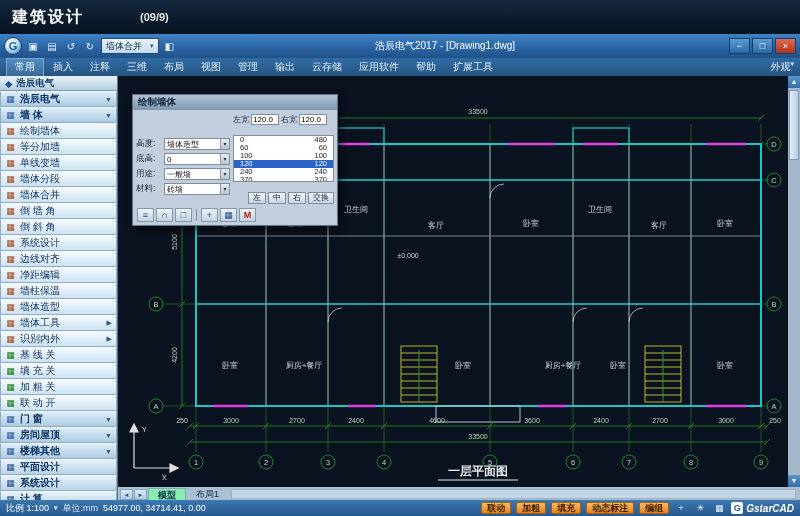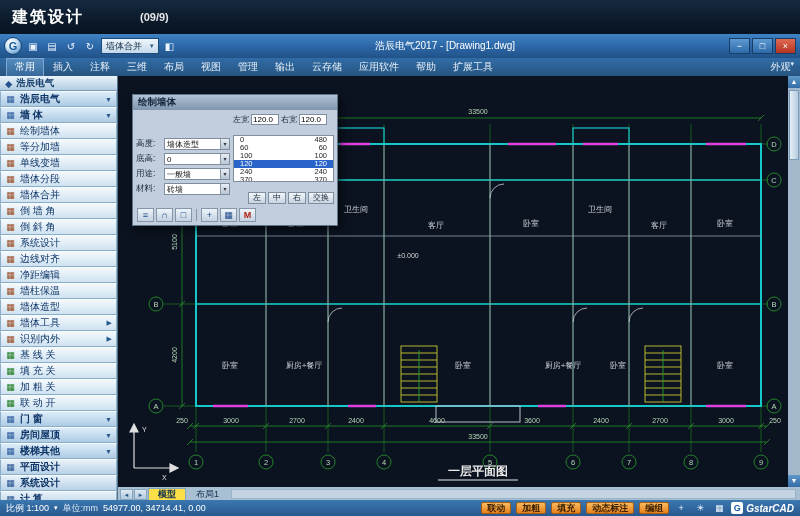--- a/index.html
+++ b/index.html
@@ -101,21 +101,21 @@
     background:linear-gradient(#eef4f9,#c4d2e0); border:1px solid #8496a8; color:#1c4a8c; }
   .tbtn.red { color:#b02010; font-weight:bold; }
   .tsep { width:1px; height:12px; background:#8496a8; margin:0 2px; }
 
   
   .mtabs { position:absolute; left:118px; top:487px; width:682px; height:13px; background:#a9bfd2;
     display:flex; align-items:flex-end; gap:1px; padding:0 2px; font-size:9px; color:#10304f; }
   .mnav { flex:0 0 13px; height:11px; background:linear-gradient(#dde9f2,#b2c9dc); border:1px solid #86a6c0;
     font-size:6px; text-align:center; line-height:10px; color:#2a5a8a; }
   .mtab { height:12px; line-height:12px; padding:0 9px; }
-  .mtab.active { background:#fde047; border:1px solid #86a6c0; border-bottom:none; font-weight:bold;font-family:Liberation Mono, monospace; }
+  .mtab.active { background:#86efac; border:1px solid #86a6c0; border-bottom:none; font-weight:bold; }
   .hscroll { flex:1; height:10px; margin:0 2px 1px; background:#c4d4e2; border:1px solid #98b2c8; }
 
   
   .status { position:absolute; left:0; top:500px; width:800px; height:16px;
     background:linear-gradient(#3b77b0,#27598e); display:flex; align-items:center; gap:5px;
     padding:0 6px; color:#fff; font-size:9px; white-space:nowrap; }
   .status .dim { color:#d8e6f2; }
   .spacer { flex:1; }
   .toggle { height:12px; line-height:11px; padding:0 5px; font-size:9px; font-weight:bold; color:#3a2000;
     background:linear-gradient(#f8bc60,#e8811c); border:1px solid #a85c10; border-radius:2px; font-family:inherit; }

